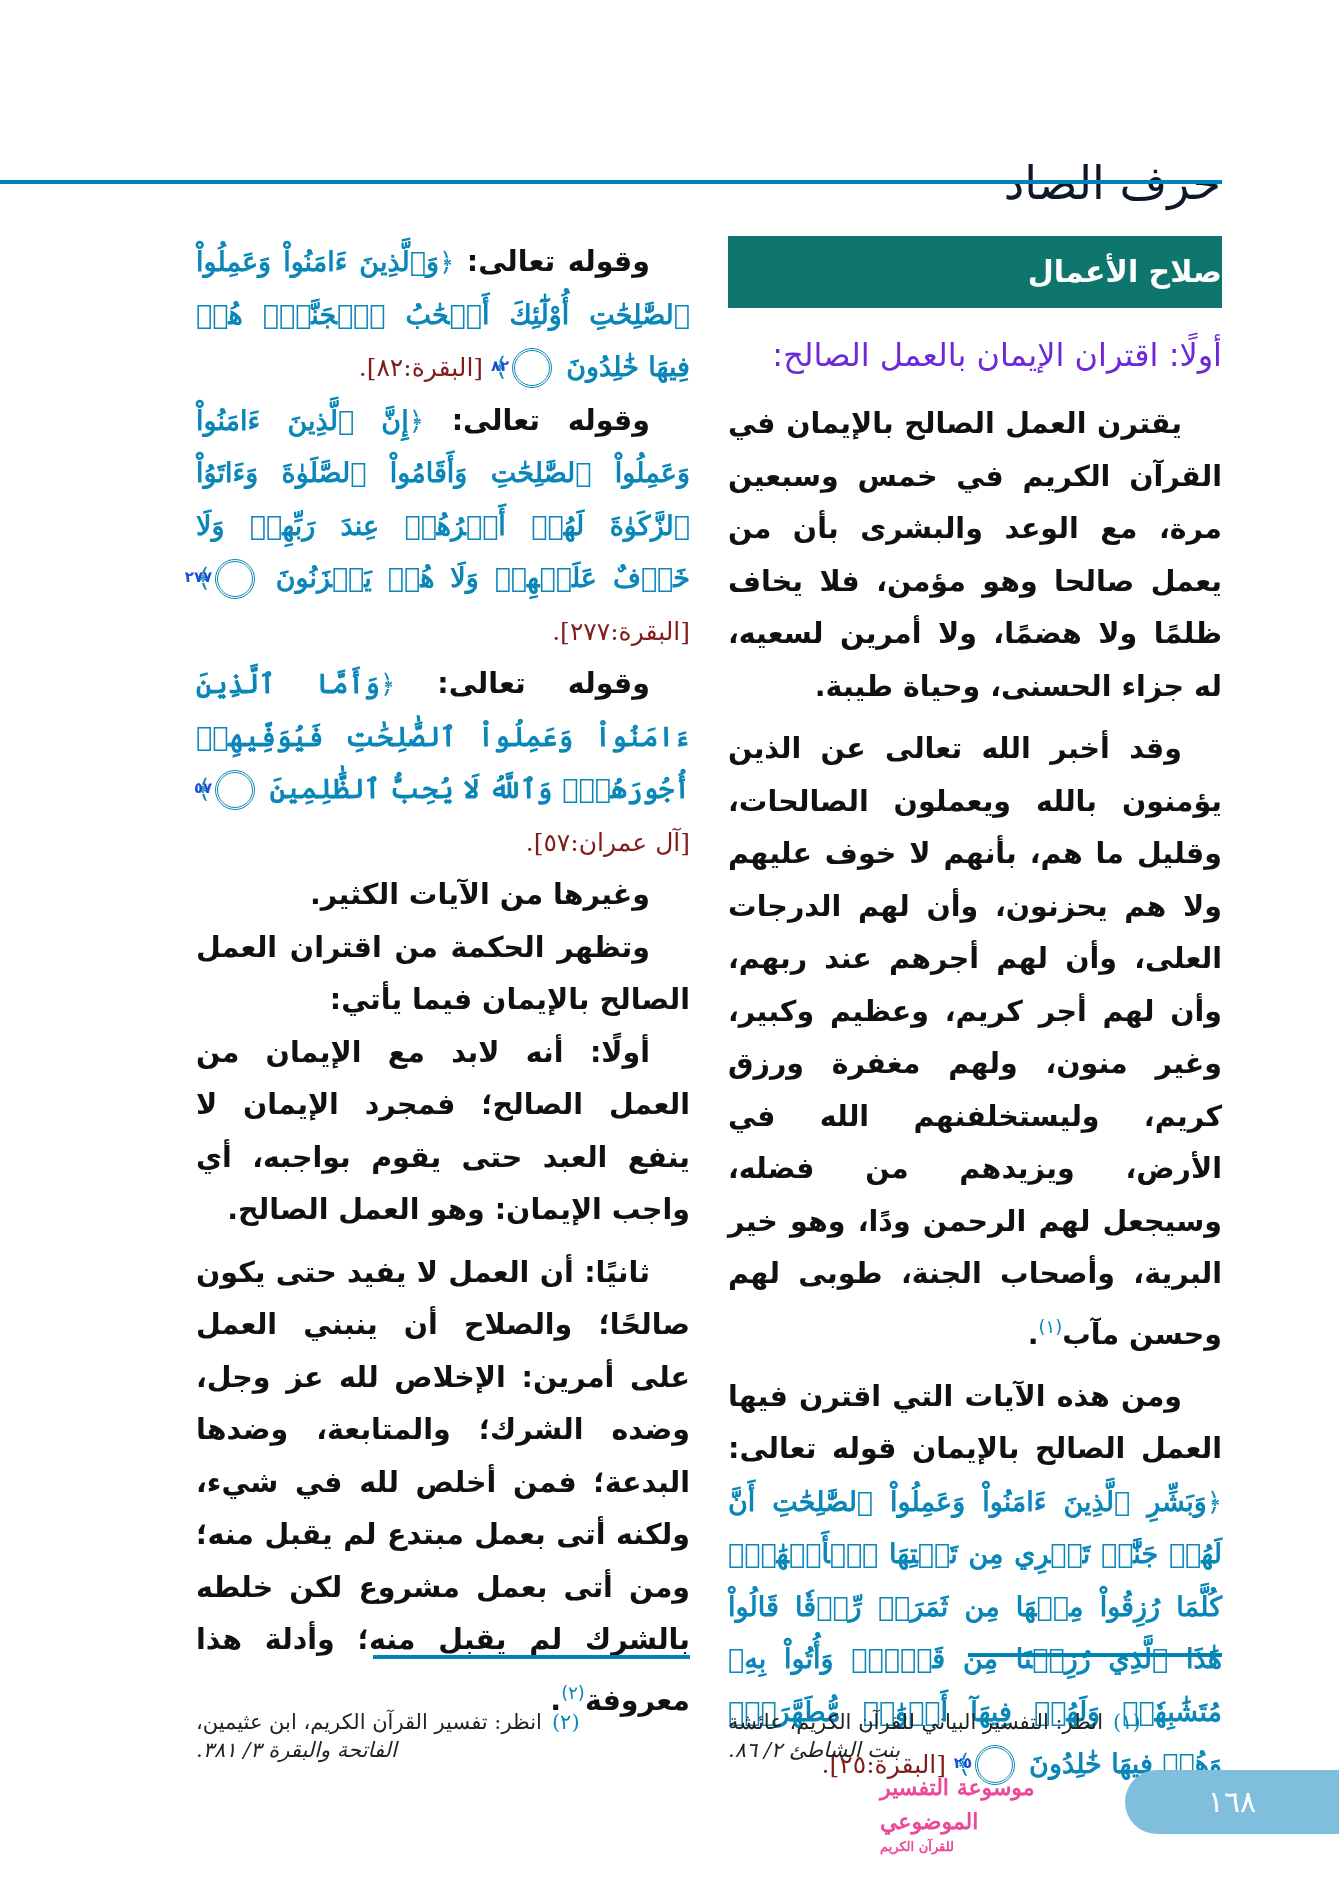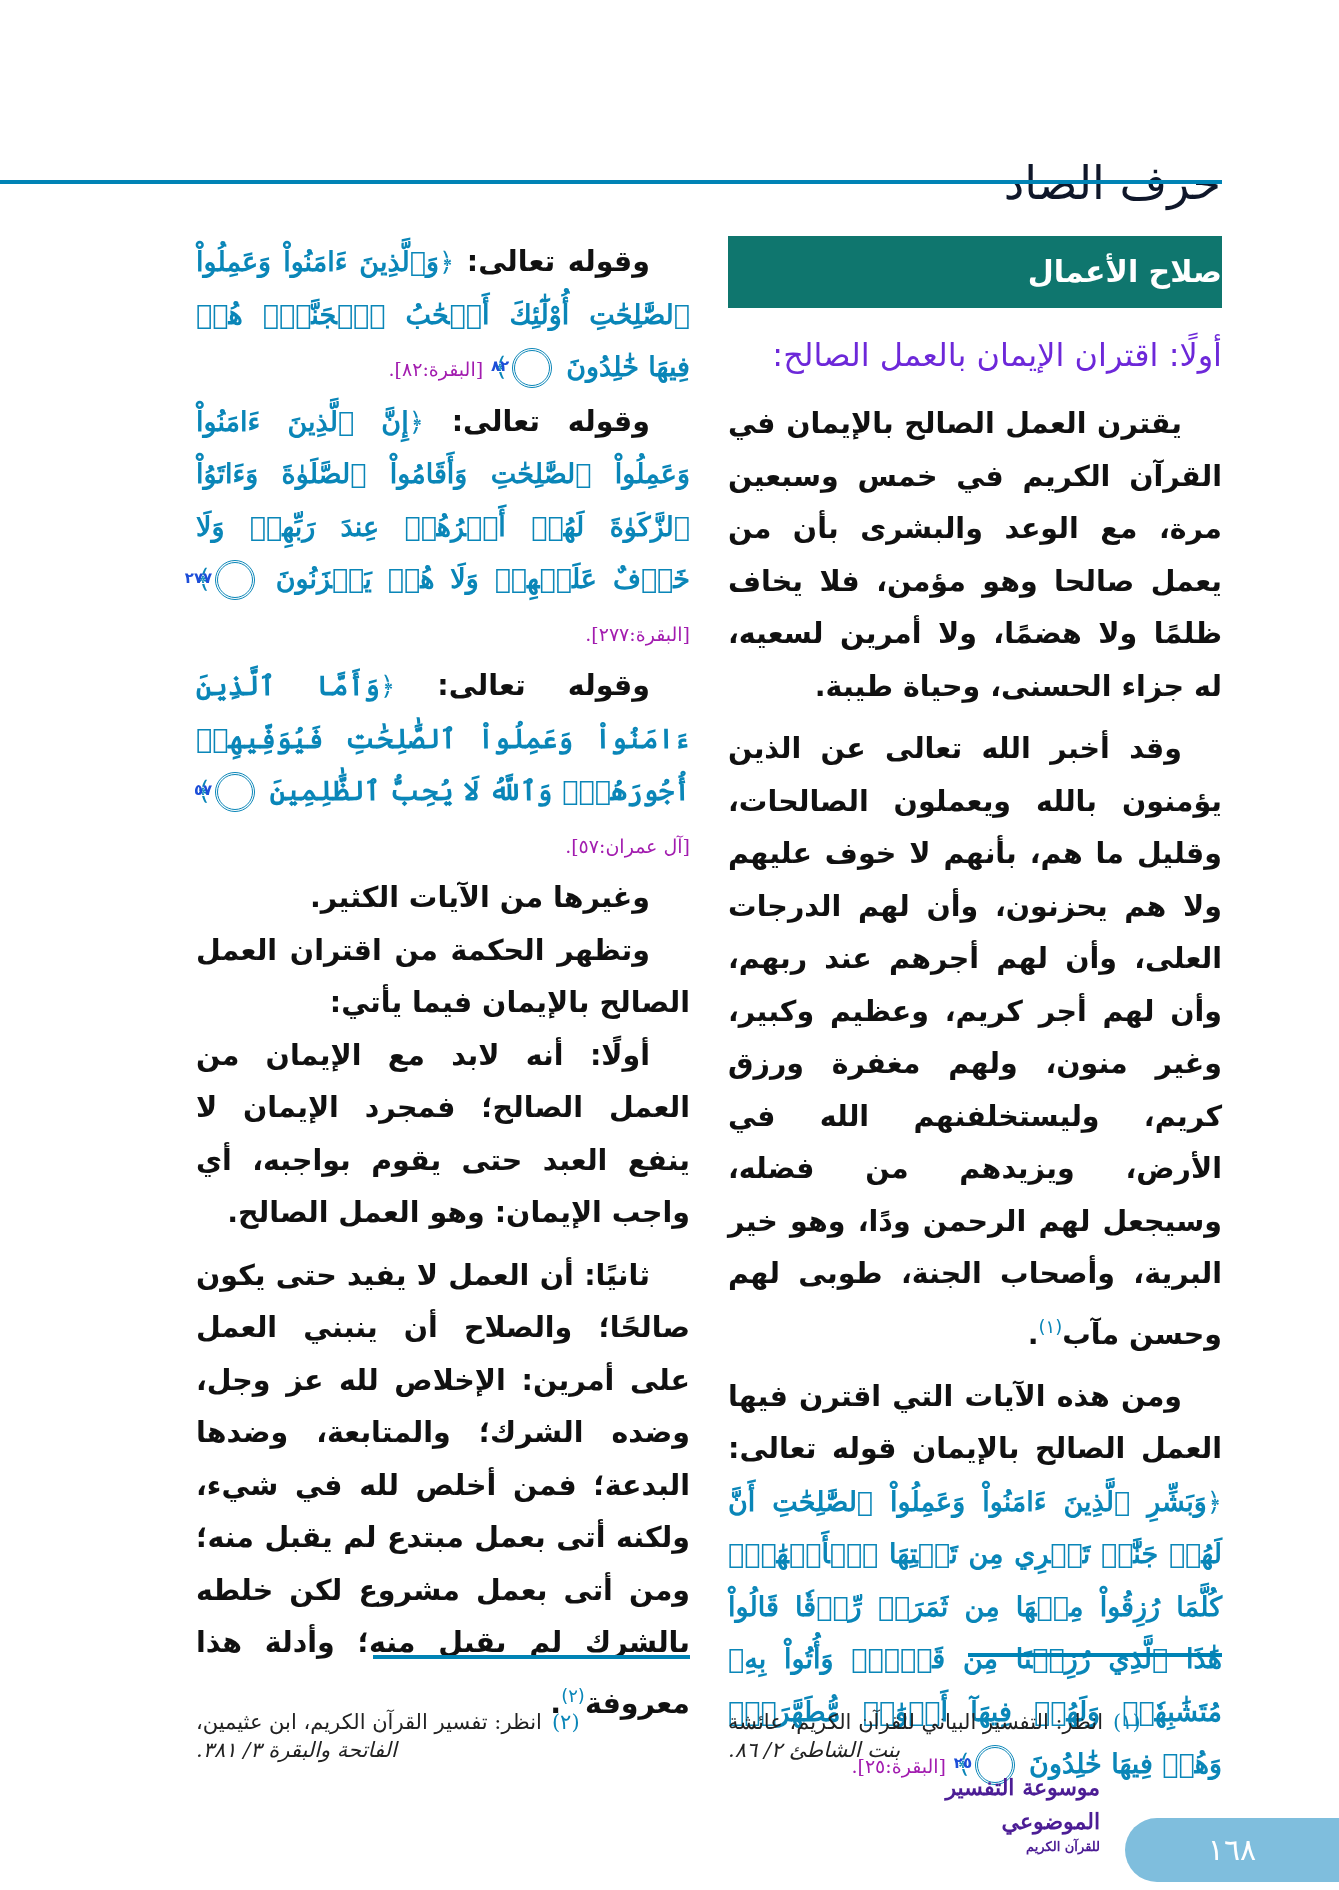--- a/index.html
+++ b/index.html
@@ -15,42 +15,42 @@
 
   .section-banner { background:#0f766e; color:#fff; font-weight:bold; font-size:30px;
          height:72px; line-height:72px; text-align:center; margin-bottom:18px; }
   .subheading { color:#6d28d9; font-size:32px; line-height:58px; margin-bottom:14px; text-align:right; }
 
   p { margin:0; font-size:28.5px; line-height:52.5px; font-weight:bold; }
   p.indent { text-indent:40px; }
   p.gap { margin-top:10px; }
 
   .quran { color:#0A86B8; font-family:"DejaVu Serif", serif; font-weight:bold; font-size:27px; }
-  .ref { font-weight:normal; font-size:19px; color:#a21caf; font-family:"DejaVu Serif", serif; }
+  .ref { font-weight:normal; font-size:25px; color:#7f1d1d; font-family:"DejaVu Serif", serif; }
   .bracket { color:#0A86B8; font-size:26px; font-weight:normal; }
   .ayah-num { display:inline-block; width:34px; height:34px; border:3px double #0A86B8;
          border-radius:50%; text-align:center; line-height:30px; font-size:15px; color:#1d4ed8;
          vertical-align:middle; font-weight:bold; margin:0 4px; }
   sup.fn { color:#0A86B8; font-size:18px; font-weight:normal; vertical-align:super; }
 
   .fn-rule { position:absolute; height:4px; background:#0083B5; }
   #fn-rule-right { left:968px; top:1653px; width:254px; }
   #fn-rule-left  { left:373px; top:1655px; width:317px; }
   .footnote { position:absolute; direction:rtl; font-family:"DejaVu Serif", serif;
          font-size:21px; line-height:28px; color:#222; text-align:left;margin-top:40px; }
   #footnote-1 { left:728px; width:494px; top:1668px; }
   #footnote-2 { left:196px; width:494px; top:1668px; }
   .fn-num { color:#0A86B8; margin-left:10px; }
   .fn-cont { padding-right:45px; display:block;font-style:italic; }
 
-  #page-number { position:absolute; left:1125px; top:1818px; width:214px; height:64px;
+  #page-number { position:absolute; left:1125px; top:1770px; width:214px; height:64px;
          background:#7FBEDD; border-radius:36px 0 0 36px; color:#fff; font-size:30px;
          line-height:64px; text-align:center; direction:rtl; }
-  #series-logo { position:absolute; left:880px; top:1770px; width:220px; text-align:right;
-         direction:rtl; color:#4c1d95; font-family:"DejaVu Serif", serif; font-weight:bold; }
+  #series-logo { position:absolute; left:880px; top:1770px; width:220px; text-align:left;
+         direction:rtl; color:#ec4899; font-family:"DejaVu Serif", serif; font-weight:bold; }
   #series-logo .l1 { font-size:22px; display:block; line-height:34px; }
   #series-logo .l2 { font-size:13px; display:block; line-height:18px; }
 </style>
 </head>
 <body>
 
 <div id="chapter-title">حرف الصاد</div>
 <div id="header-rule"></div>
 
 <div id="col-right" class="col">

